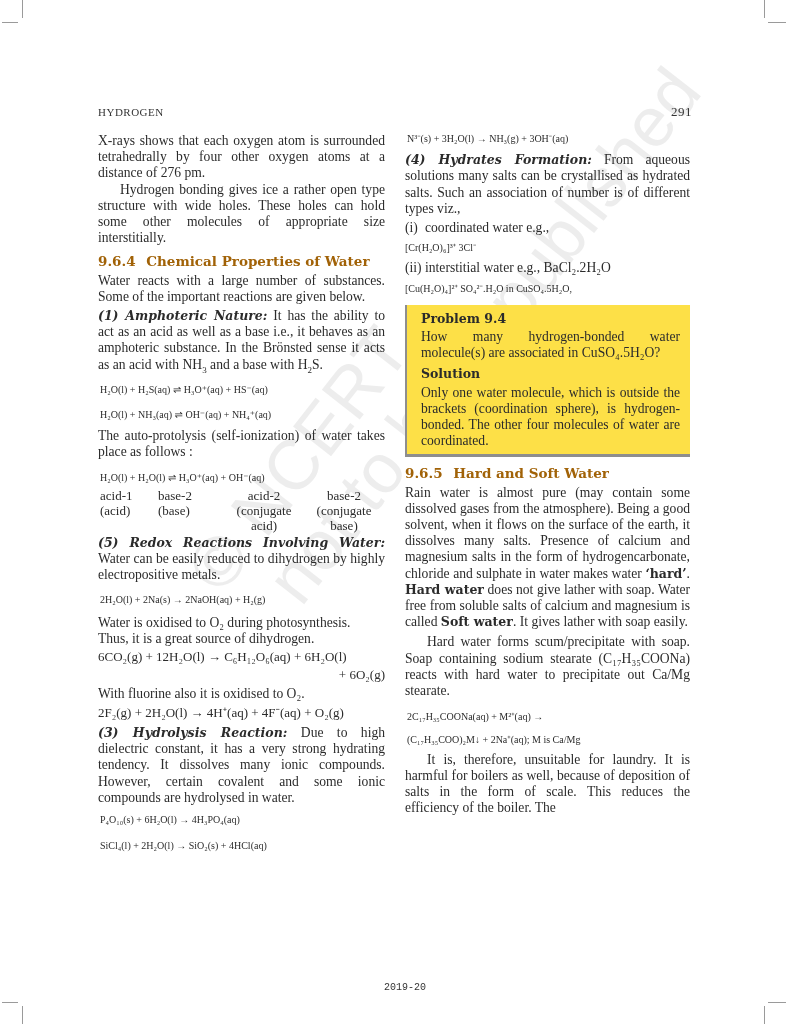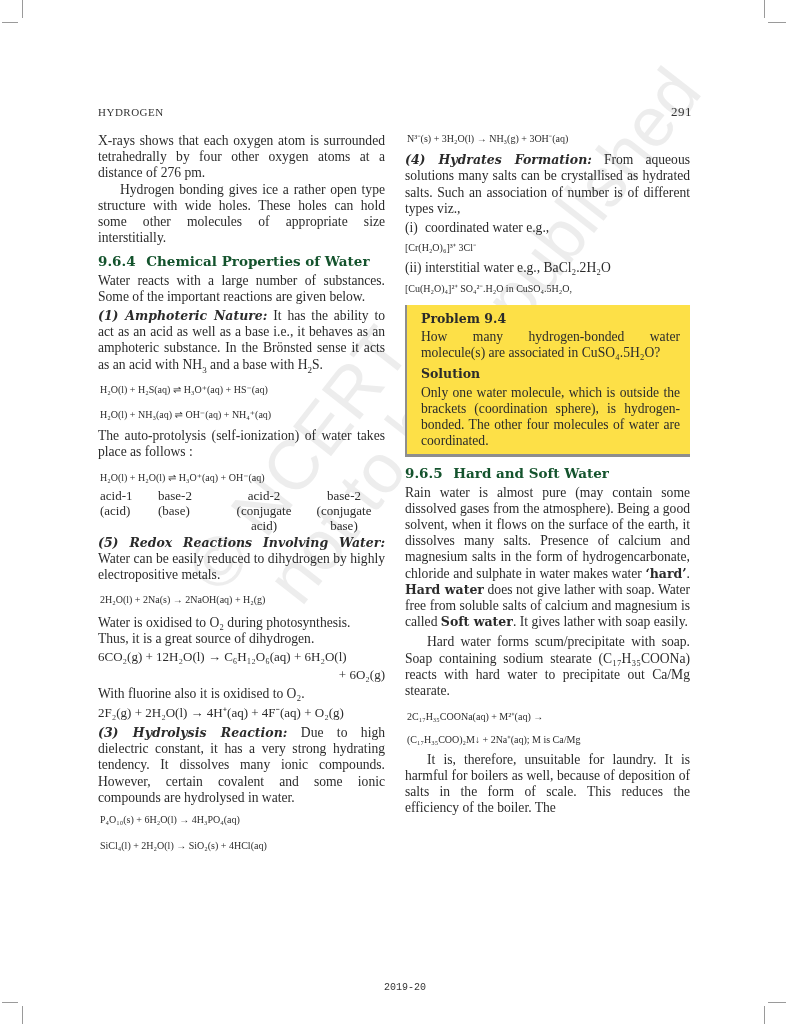--- a/index.html
+++ b/index.html
@@ -11,21 +11,21 @@
     .page-num { position: absolute; top: 104px; right: 94px; font-family: "Liberation Serif", serif;
       font-size: 13px; color: #333; letter-spacing: 0.5px; }
     .footer { position: absolute; top: 982px; left: 12px; width: 786px; text-align: center;
       font-family: Liberation Mono, monospace; font-size: 10px; color: #333; }
     .col { position: absolute; top: 133px; font-family: "Liberation Serif", serif;
       font-size: 13.6px; line-height: 16.2px; color: #2b2b2b; }
     .col-left { left: 98px; width: 287px; }
     .col-right { left: 405px; width: 285px; }
     p { margin: 0; text-align: justify; }
     .indent { text-indent: 22px; }
-    .h { color: #14532d; font-weight: bold; font-size: 13.5px; margin: 7px 0 3px 0;
+    .h { color: #a16207; font-weight: bold; font-size: 13.5px; margin: 7px 0 3px 0;
       font-family: "DejaVu Serif", serif; }
     .h .num { margin-right: 6px; }
     .run-in { font-weight: bold; font-style: italic; font-family: "DejaVu Serif", serif; font-size: 12.5px; }
     .eq { margin: 5px 0 5px 2px; font-size: 10px; white-space: nowrap; font-family: "Liberation Serif", serif; }
     .eq.small { font-size: 13px; margin: 2px 0; }
     .eq.right { text-align: right; margin-top: 0; }
     sub, sup { font-size: 9px; line-height: 0; }
     .labels { display: grid; grid-template-columns: 58px 66px 80px 80px; font-size: 13px; line-height: 15px; margin: 2px 0 2px 2px; }
     .labels div { text-align: left; }
     .labels .c { text-align: center; }

